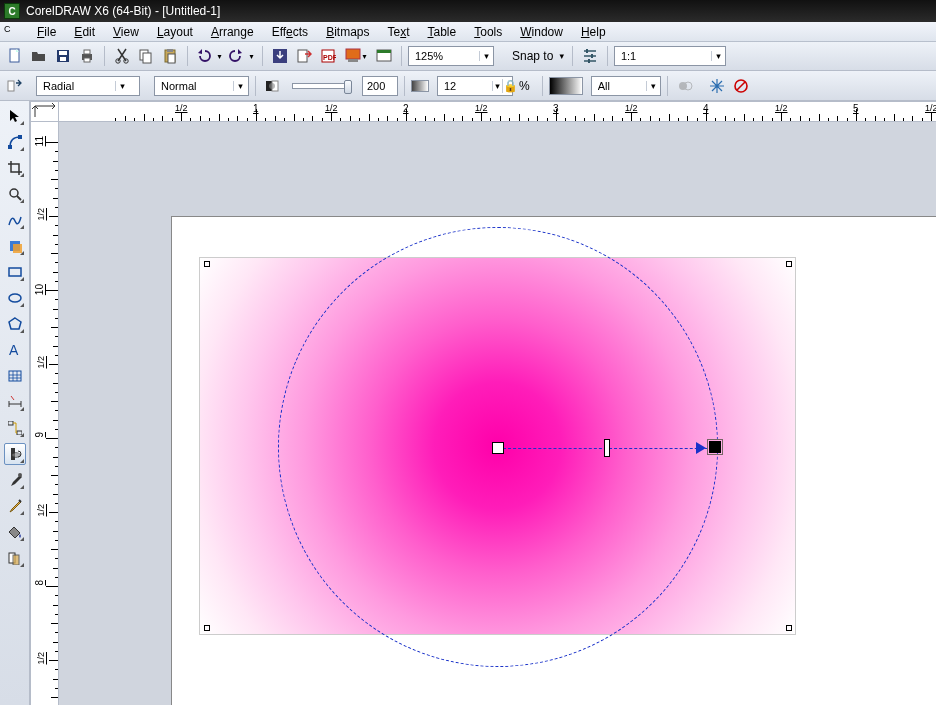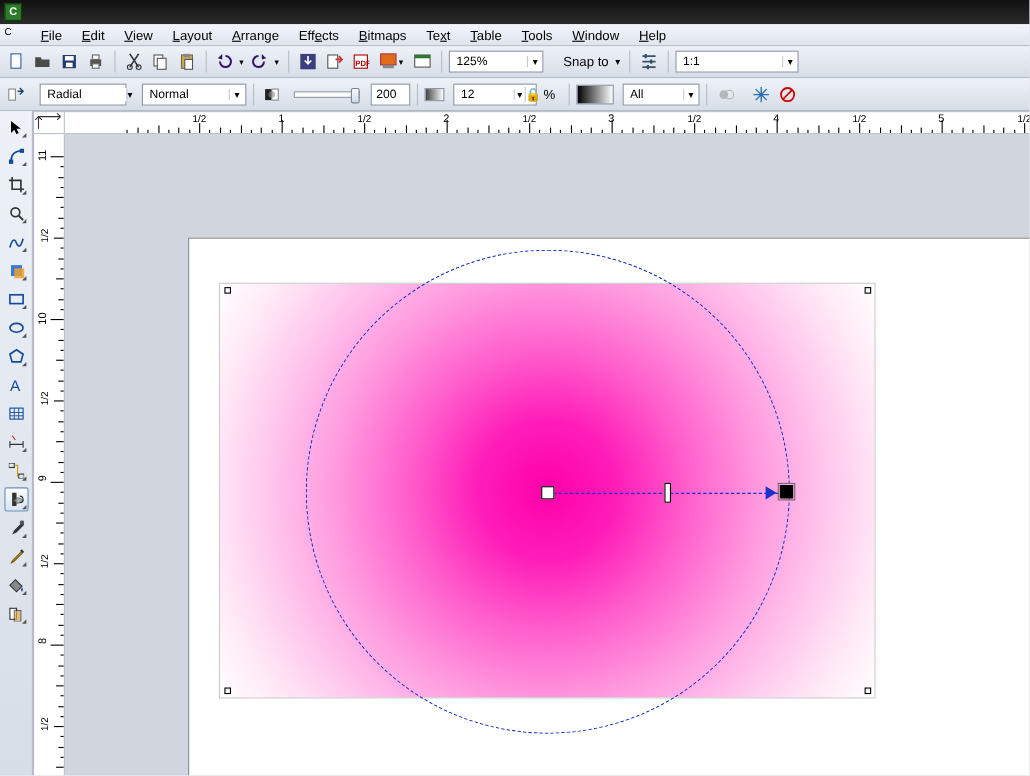--- a/index.html
+++ b/index.html
@@ -45,29 +45,30 @@
   .vec-dash { position:absolute; border-top:1px dashed #1a32c9; height:0;}
   .vec-node { position:absolute; width:12px; height:12px; border:1px solid #000; }
   .vec-node.white { background:#fff;}
   .vec-node.black { background:#000; border:2px solid #000; outline:1px solid #766; outline-offset:1px;}
   .vec-mid { position:absolute; width:6px; height:18px; background:#fff; border:1px solid #000; }
   .vec-arrow { position:absolute; width:0; height:0; border-left:10px solid #1a32c9; border-top:6px solid transparent; border-bottom:6px solid transparent;}
   
   .tick { position:absolute; background:#000; }
   .tick.h { bottom:0; width:1px; }
   .tick.v { right:0; height:1px; }
-  .rlabel { position:absolute; font-size:10px; color:#000; }
+  .rlabel { position:absolute; font-size:10px; color:#000;text-decoration:underline; }
   .gradient-thumb { width:34px; height:18px; border:1px solid #8b95a5; background:linear-gradient(to right,#000,#fff); display:inline-block;}
   .soft-icon { width:18px; height:12px; display:inline-block; border:1px solid #8b95a5; background:linear-gradient(to right,#444,#fff);}
 </style>
 </head>
 <body>
 
 <div class="titlebar">
   <span class="app-icon">C</span>
+  <span class="titlebar-title">CorelDRAW X6 (64-Bit) - [Untitled-1]</span>
 </div>
 
 <div class="menubar">
   <div style="width:4px"></div>
   <span class="app-icon" style="width:16px;height:16px;font-size:9px">C</span>
   <div style="width:8px"></div>
   <div class="menu-item"><span>F</span>ile</div>
   <div class="menu-item"><span>E</span>dit</div>
   <div class="menu-item"><span>V</span>iew</div>
   <div class="menu-item"><span>L</span>ayout</div>
@@ -198,21 +199,21 @@
 </div>
 
 <div class="toolbar property-bar">
   <div class="tbtn">
       <svg width="18" height="16">
         <rect x="2" y="3" width="6" height="10" fill="#fff" stroke="#888"></rect>
         <path d="M10 5l5 0 M12 2l3 3-3 3" stroke="#246" fill="none" stroke-width="1.3"></path>
       </svg>
     </div>
   <div style="width:6px"></div>
-  <div class="dropdown" style="width:79px">
+  <div class="dropdown" style="width:104px">
     <input style="width: 72px;" value="Radial">
     <span class="arrow">▾</span>
   </div>
   <div style="width:10px"></div>
   <div class="dropdown" style="width:95px">
     <input style="width: 72px;" value="Normal">
     <span class="arrow">▾</span>
   </div>
   <div class="tsep"></div>
   <div class="tbtn">

